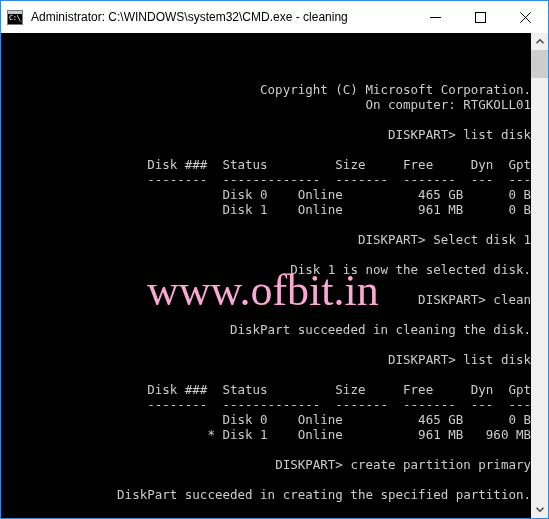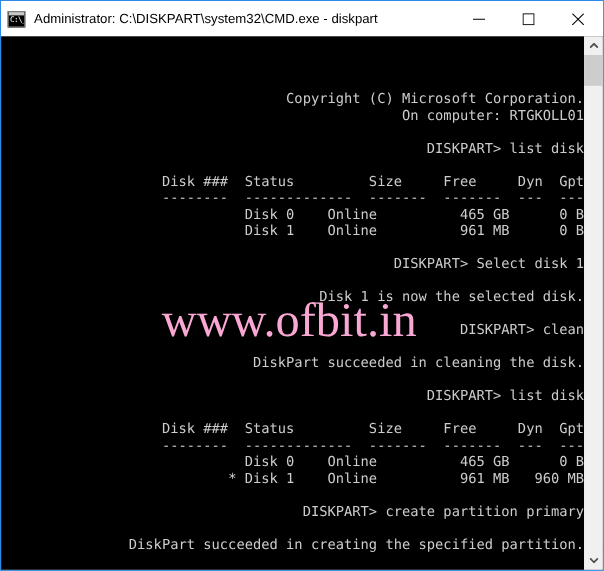--- a/index.html
+++ b/index.html
@@ -168,21 +168,21 @@
 <body>
 
 <div id="cmd-window">
 
   <div class="titlebar">
     <div class="title-left">
       <span class="app-icon">
         <span class="bar"></span>
         <span class="prompt">C:\_</span>
       </span>
-      <span class="title-text">Administrator: C:\DISKPART\system32\CMD.exe - diskpart</span>
+      <span class="title-text">Administrator: C:\WINDOWS\system32\CMD.exe - cleaning</span>
     </div>
     <div class="win-controls">
       <div class="win-btn">
         <svg width="11" height="11" viewBox="0 0 11 11" aria-hidden="true">
           <line x1="0" y1="5.5" x2="11" y2="5.5" stroke="#000000" stroke-width="1"></line>
         </svg>
       </div>
       <div class="win-btn">
         <svg width="11" height="11" viewBox="0 0 11 11" aria-hidden="true">
           <rect x="0.5" y="0.5" width="10" height="10" fill="none" stroke="#000000" stroke-width="1"></rect>

